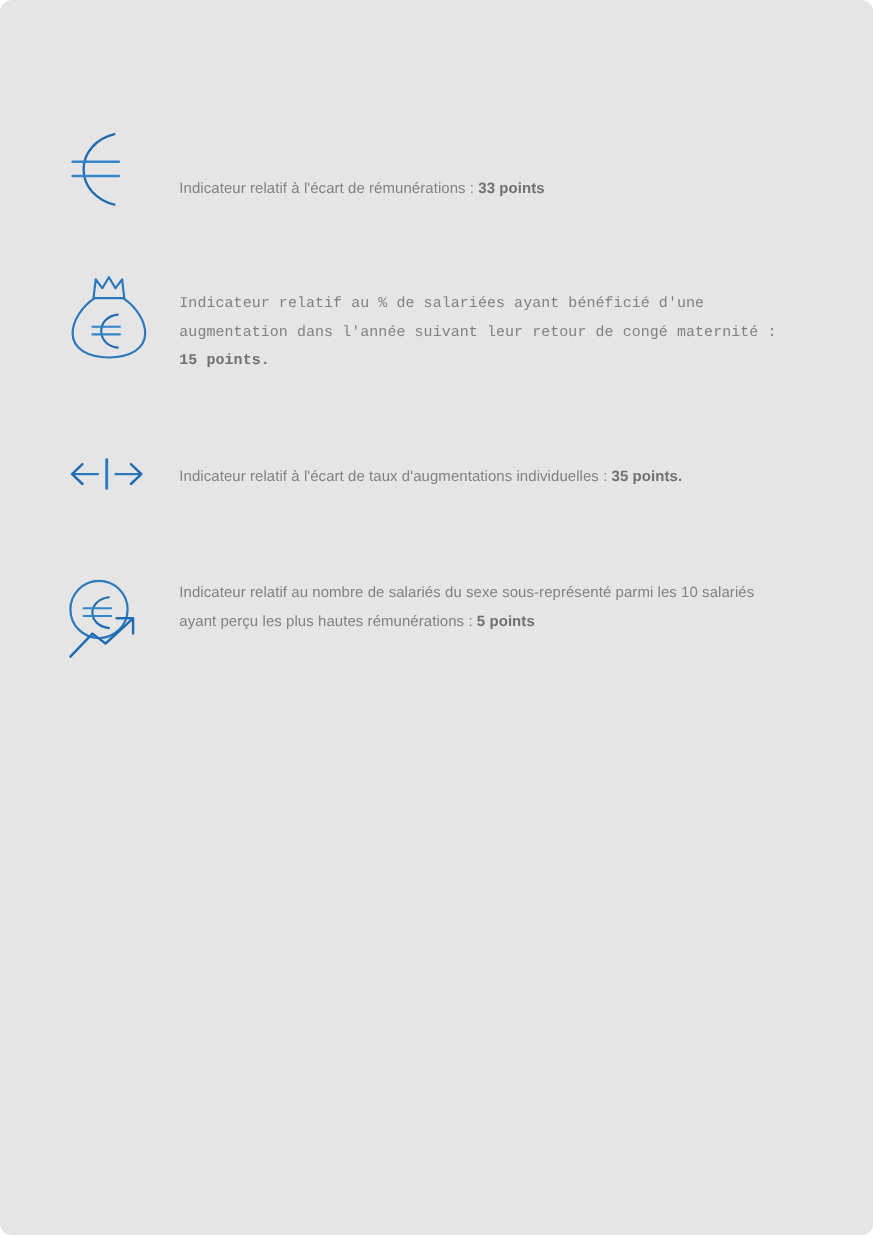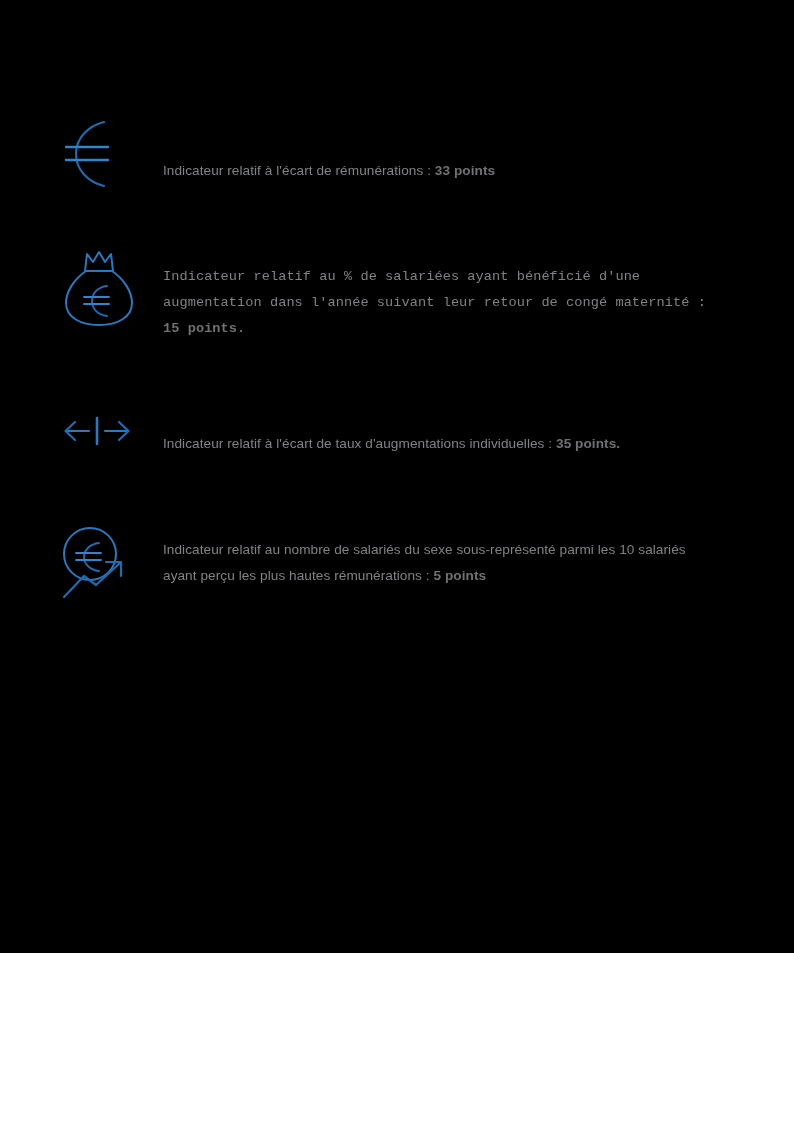--- a/index.html
+++ b/index.html
@@ -9,22 +9,23 @@
   body {
     width: 794px;
     height: 1123px;
     background: #ffffff;
     font-family: "Liberation Sans", sans-serif;
     overflow: hidden;
   }
   .page {
     position: relative;
     width: 794px;
-    height: 953px;
-    background: #000000;
+    height: 1123px;
+    background: #e5e5e5;
+    border-radius: 11px;
   }
   .row {
     position: absolute;
     display: flex;
     align-items: flex-start;
   }
   .icon-cell {
     position: absolute;
     display: flex;
     align-items: flex-start;
@@ -43,23 +44,23 @@
   .text-cell .score {
     font-weight: bold;
     color: #6f7173;
   }
   
   #row-1 .icon-cell { left: 60px;  top: 116px; }
   #row-1 .text-cell { top: 158px; }
   #row-2 .icon-cell { left: 62px;  top: 250px; }
   #row-2 .text-cell { top: 264px; font-family: Liberation Mono, monospace; }
   #row-3 .icon-cell { left: 55px;  top: 408px; }
-  #row-3 .text-cell { top: 420px; margin-top: 11px; }
+  #row-3 .text-cell { top: 420px; }
   #row-4 .icon-cell { left: 58px;  top: 524px; }
-  #row-4 .text-cell { top: 537px; }
+  #row-4 .text-cell { top: 526px; }
 
   svg { display: block; }
 </style>
 </head>
 <body>
 
 <div class="page">
 
   <div class="row" id="row-1">
     <div class="icon-cell">

